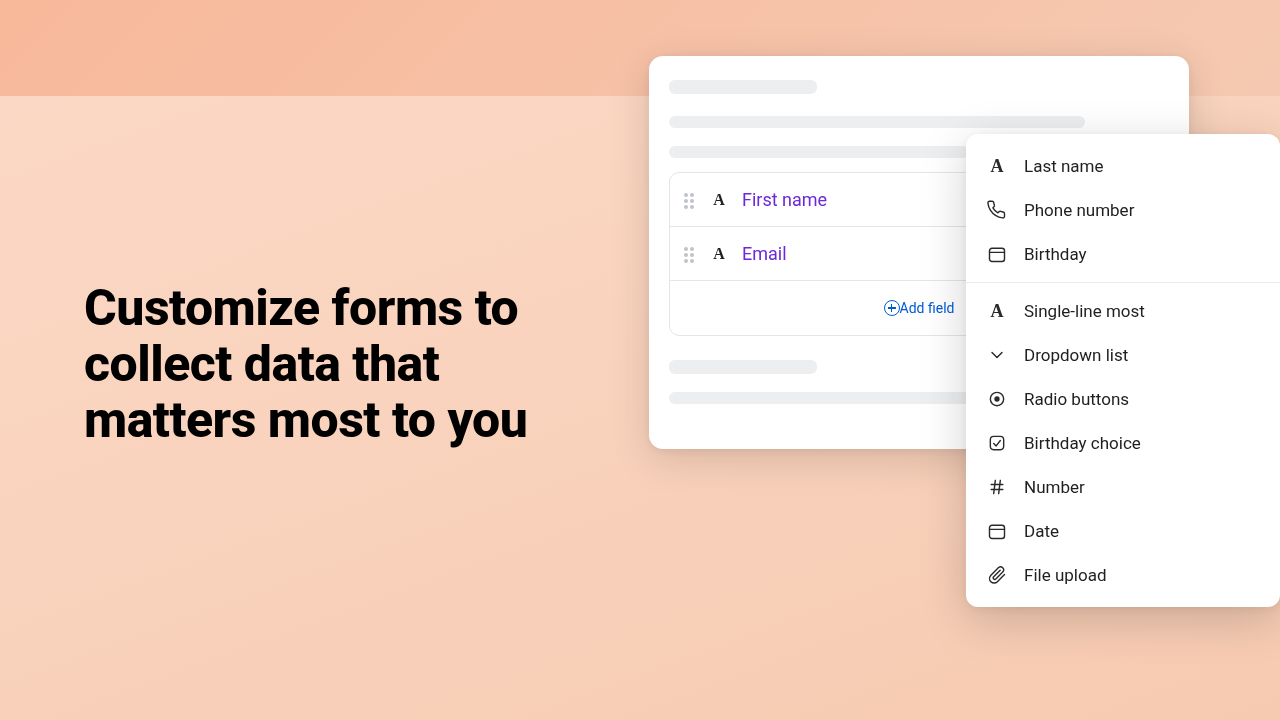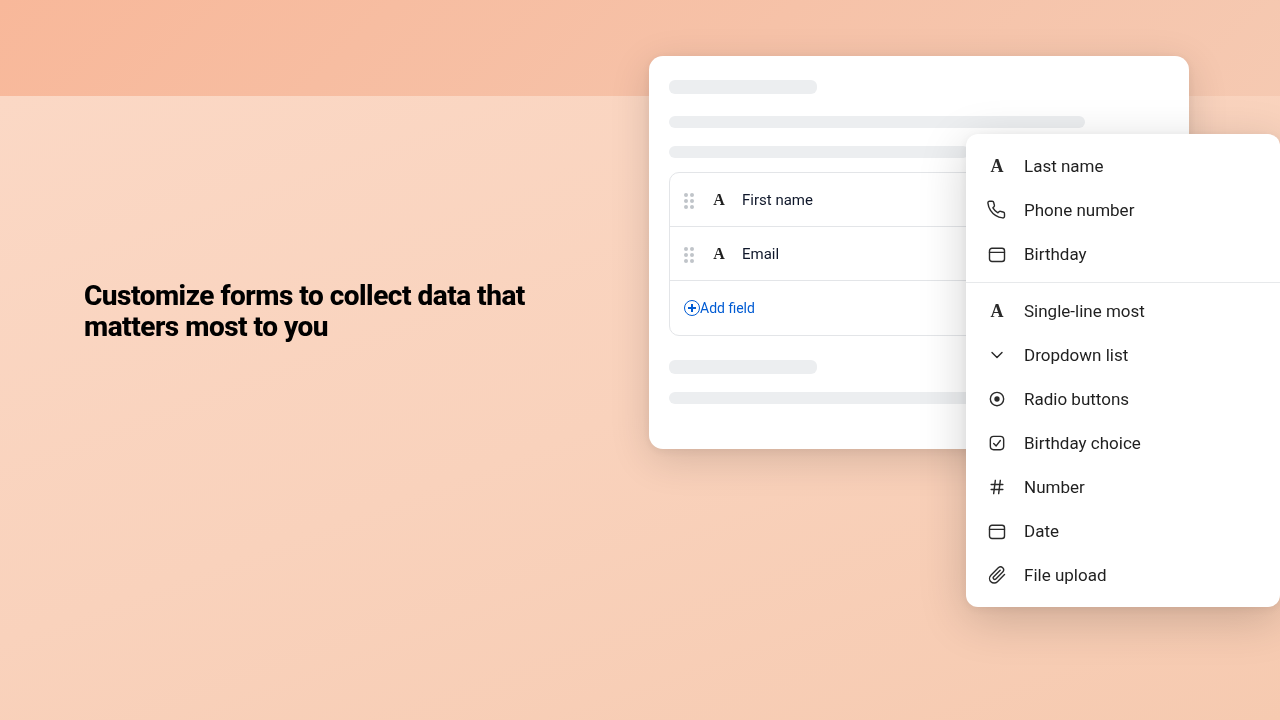--- a/index.html
+++ b/index.html
@@ -10,21 +10,21 @@
     position: absolute; left: 0; top: 0; width: 1280px; height: 720px;
     background: linear-gradient(135deg, #f8b89a 0%, #f6c2a8 40%, #f5d1bc 100%);
   }
   .bg-lower {
     position: absolute; left: 0; top: 96px; width: 1280px; height: 624px;
     background: linear-gradient(160deg, #fbd8c5 0%, #f9d2bc 50%, #f6cab0 100%);
   }
 
   .headline {
     position: absolute; left: 84px; top: 280px; width: 470px;
-    font-size: 28px; line-height: 1.12; font-weight: 800; letter-spacing: -0.5px;
+    font-size: 50px; line-height: 1.12; font-weight: 800; letter-spacing: -0.5px;
     color: #000;
   }
 
   .card {
     position: absolute; left: 649px; top: 56px; width: 540px; height: 393px;
     background: #fff; border-radius: 14px;
     box-shadow: 0 10px 40px rgba(0,0,0,0.14), 0 2px 8px rgba(0,0,0,0.06);
     padding: 24px 20px;
   }
 
@@ -47,24 +47,24 @@
     width: 12px; height: 14px; display: grid;
     grid-template-columns: 4px 4px; grid-template-rows: 4px 4px 4px;
     gap: 2px;
   }
   .drag-handle span { background: #c0c4c9; border-radius: 50%; }
   .type-icon-A {
     font-family: Georgia, "Times New Roman", serif;
     font-weight: 600; font-size: 16px; color: #1f1f1f;
     width: 18px; text-align: center;
   }
-  .field-label { font-size: 15px; color: #0f172a; }
+  .field-label { font-size: 18px; color: #6d28d9; }
 
   .add-row {
-    display: flex; align-items: center; 
+    display: flex; align-items: center; justify-content: center;
     height: 54px; gap: 0; color: #005bd3; font-size: 14px;
     cursor: pointer; border-bottom: 0;
   }
   .plus-circle {
     width: 16px; height: 16px; border: 1.5px solid #005bd3; border-radius: 50%;
     position: relative;
   }
   .plus-circle::before, .plus-circle::after {
     content: ""; position: absolute; background: #005bd3;
   }

